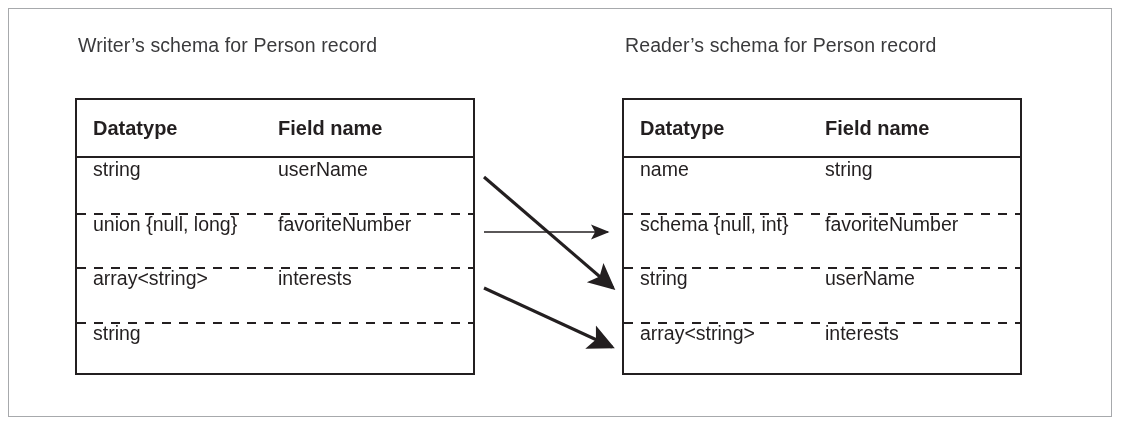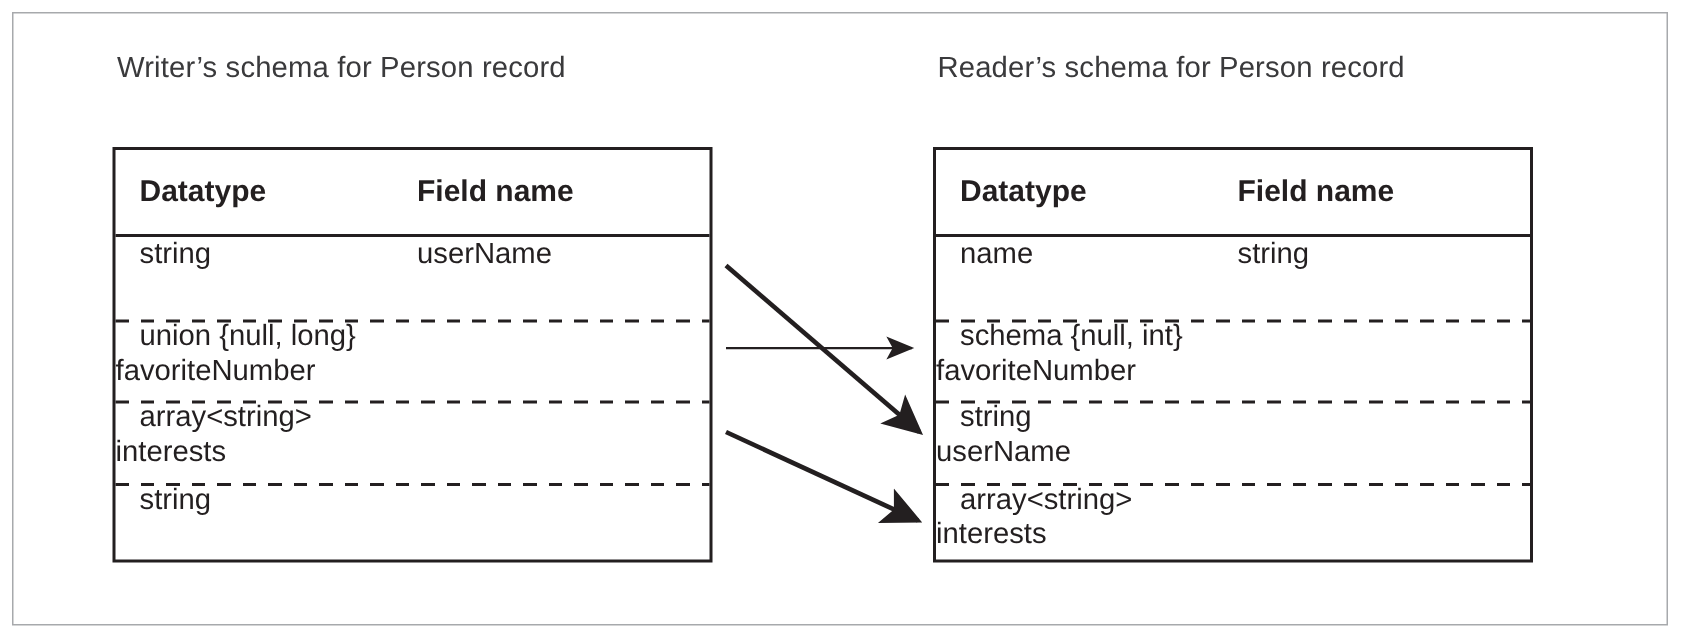--- a/index.html
+++ b/index.html
@@ -57,21 +57,20 @@
     position:relative;
     height:54.6px;
     box-sizing:border-box;
     display:flex;align-items:flex-start;
   }
   .data-row + .data-row{
     background-image:repeating-linear-gradient(to right,#231f20 0 9px,rgba(0,0,0,0) 9px 17px);
     background-size:100% 2.2px;
     background-repeat:no-repeat;
     background-position:0 0;
-    flex-direction:column;
   }
   .data-row .cell{
     font-size:19.5px;font-weight:400;color:#231f20;
     white-space:nowrap;
   }
   .cell.col-type{ width:201px; padding-left:16px; box-sizing:border-box; }
   .cell.col-field{ padding-left:0; }
 
   #arrow-layer{
     position:absolute;left:0;top:0;width:1122px;height:426px;

